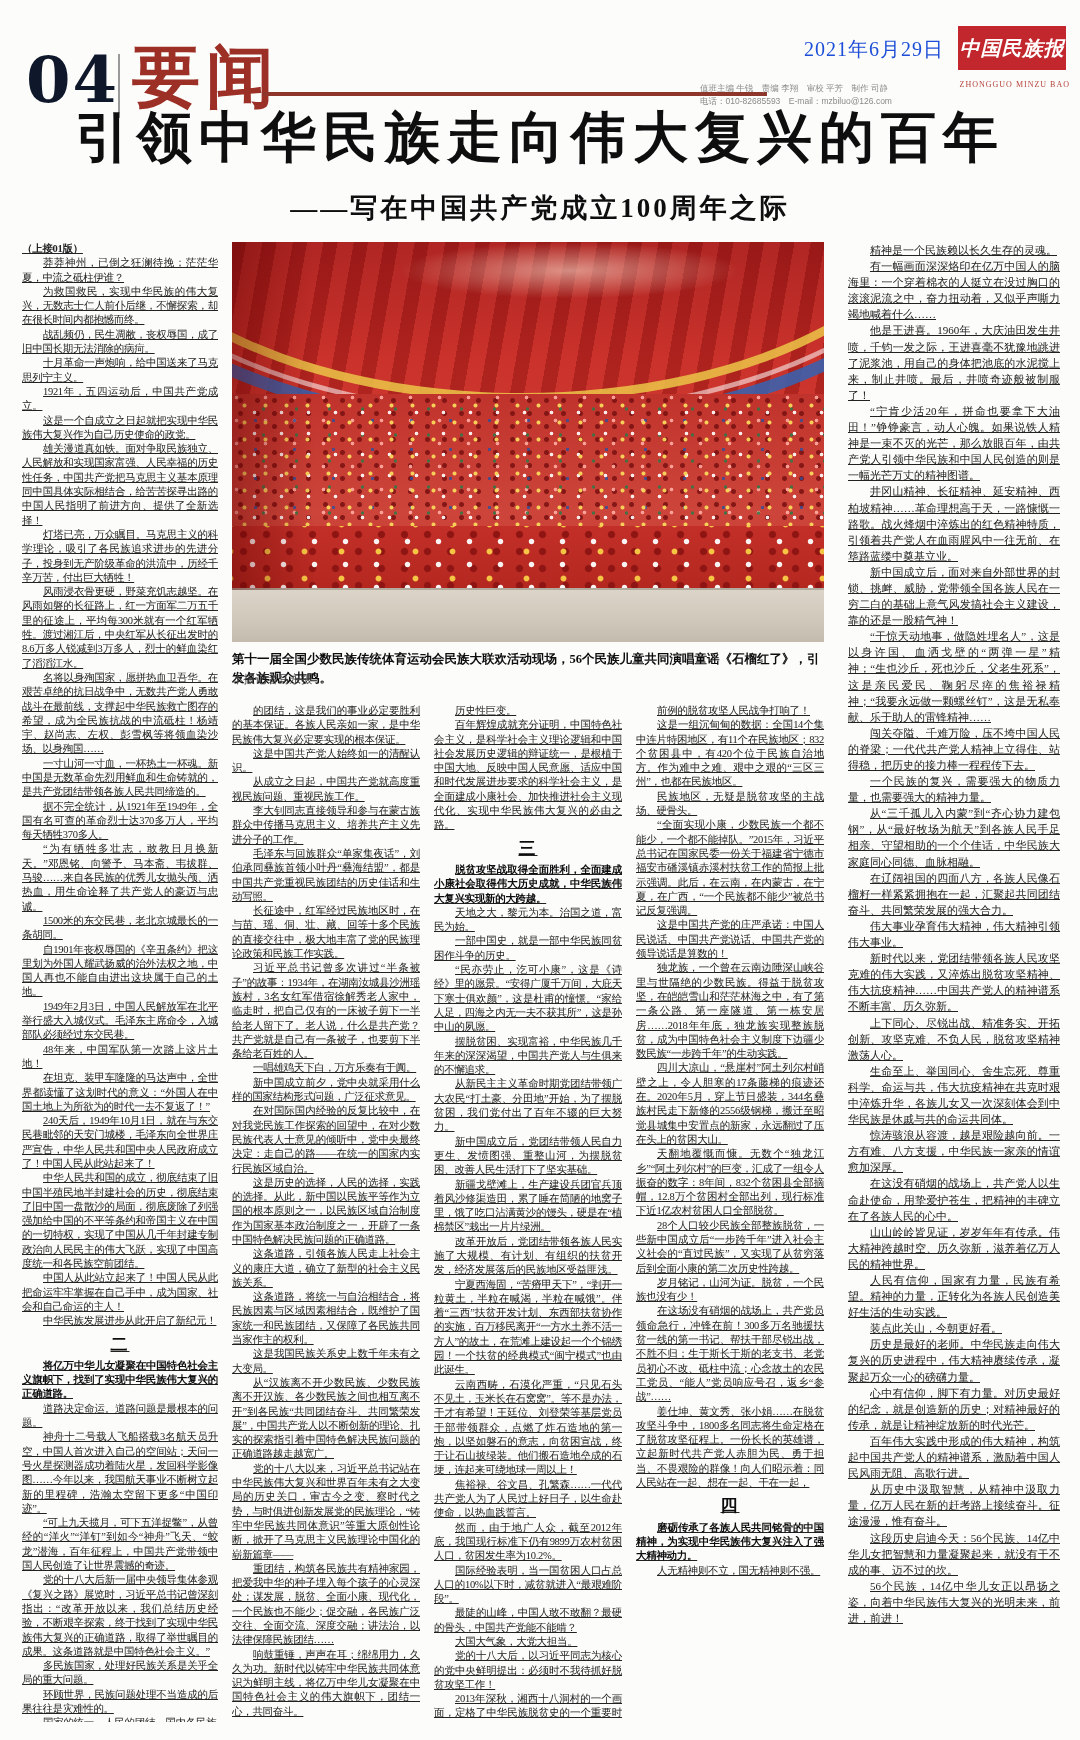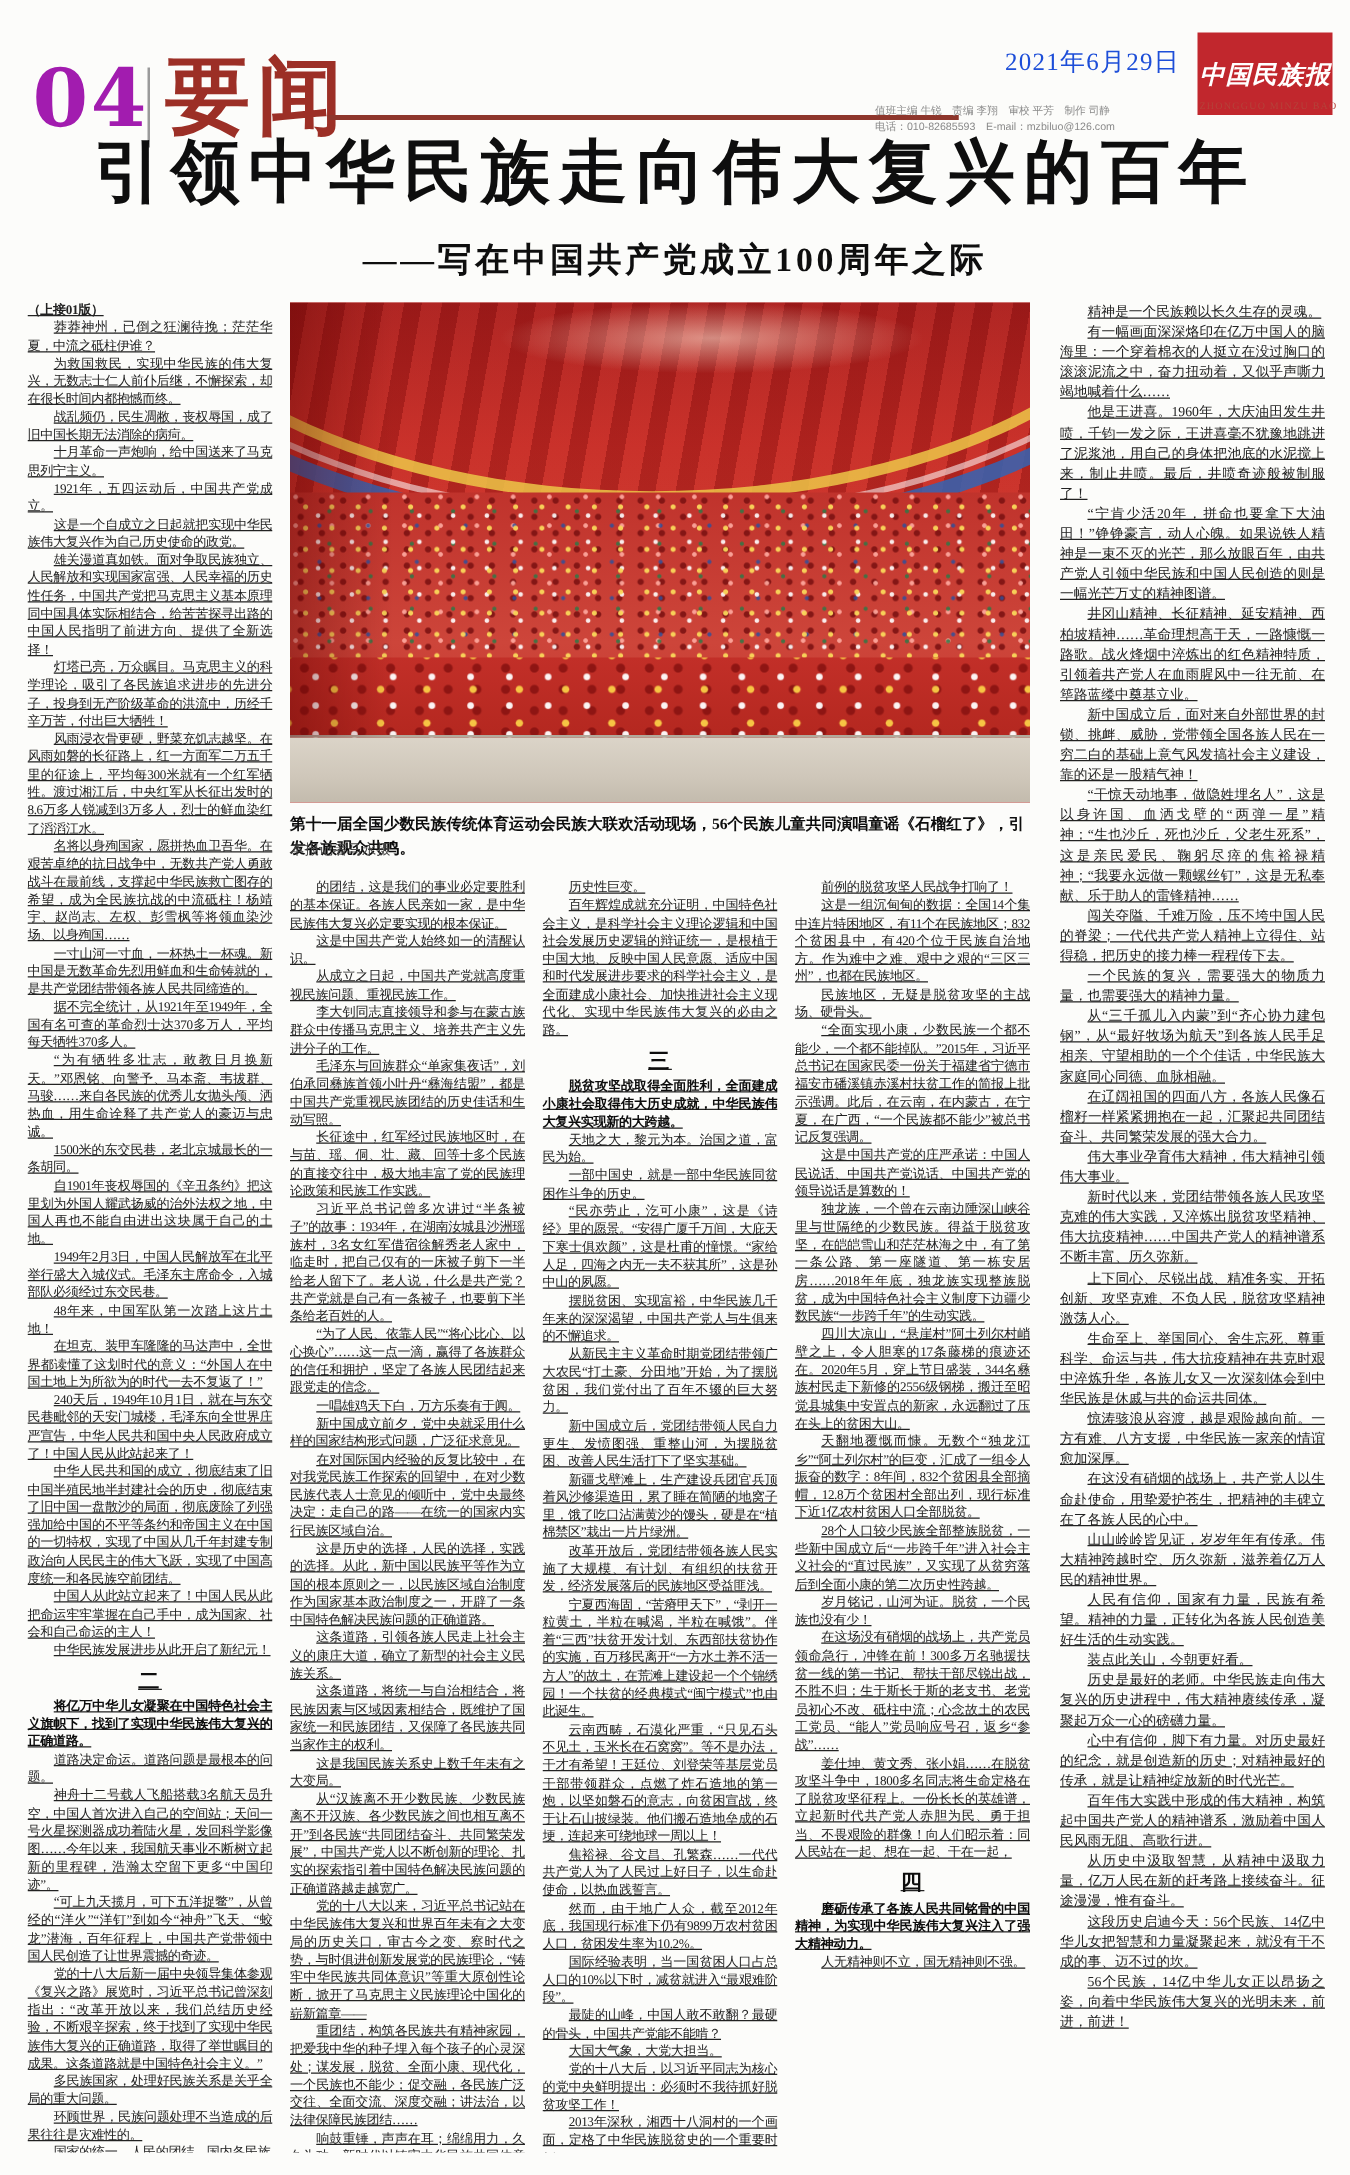--- a/index.html
+++ b/index.html
@@ -1,27 +1,27 @@
 <!DOCTYPE html>
 <html><head>
 <meta charset="utf-8">
 <style>
   html,body{margin:0;padding:0;background:#d9d9d9;}
   .page{position:relative;width:1080px;height:1740px;margin:0 auto;background:#fcfcfa;
         font-family:"Liberation Serif","DejaVu Serif",serif;color:#1c1c1c;overflow:hidden;}
 
   
-  .page-num{position:absolute;left:26px;top:48px;font-size:64px;font-weight:bold;color:#a21caf;
+  .page-num{position:absolute;left:26px;top:48px;font-size:64px;font-weight:bold;color:#0f172a;
             font-family:"DejaVu Serif",serif;letter-spacing:2px;line-height:1;}
   .hdr-divider{position:absolute;left:118px;top:54px;width:2px;height:64px;background:#9a9a9a;}
   .section-title{position:absolute;left:132px;top:40px;font-size:68px;font-weight:700;color:#9c2f26;
                  letter-spacing:6px;line-height:1.1;}
   .hdr-rule{position:absolute;left:262px;top:92px;width:505px;height:4px;background:#8e362c;}
   .hdr-date{position:absolute;right:136px;top:36px;font-size:20px;color:#1d4ed8;letter-spacing:1px;}
-  .logo{position:absolute;right:14px;top:26px;width:108px;height:66px;background:#c1272d;color:#fff;
+  .logo{position:absolute;right:14px;top:26px;width:108px;height:44px;background:#c1272d;color:#fff;
         font-weight:bold;font-size:20px;letter-spacing:1px;display:flex;align-items:center;justify-content:center;
         font-style:italic;}
   .pinyin{position:absolute;right:10px;top:80px;width:116px;text-align:right;font-size:8px;color:#b5423a;
           letter-spacing:1px;white-space:nowrap;}
   .staff{position:absolute;right:140px;top:82px;width:240px;font-size:8.5px;color:#8a8a8a;line-height:13px;
          font-family:"Liberation Sans",sans-serif;}
 
   
   .headline{position:absolute;left:40px;right:40px;top:108px;margin:0;text-align:center;
             font-size:55px;font-weight:900;color:#0e0e0e;letter-spacing:7px;line-height:1.1;}
@@ -150,21 +150,20 @@
       <p class="blk-p">国家的统一，人民的团结，国内各民族</p>
     </div>
   <div class="col col2">
       <p class="blk-p">的团结，这是我们的事业必定要胜利的基本保证。各族人民亲如一家，是中华民族伟大复兴必定要实现的根本保证。</p>
       <p class="blk-p">这是中国共产党人始终如一的清醒认识。</p>
       <p class="blk-p">从成立之日起，中国共产党就高度重视民族问题、重视民族工作。</p>
       <p class="blk-p">李大钊同志直接领导和参与在蒙古族群众中传播马克思主义、培养共产主义先进分子的工作。</p>
       <p class="blk-p">毛泽东与回族群众“单家集夜话”，刘伯承同彝族首领小叶丹“彝海结盟”，都是中国共产党重视民族团结的历史佳话和生动写照。</p>
       <p class="blk-p">长征途中，红军经过民族地区时，在与苗、瑶、侗、壮、藏、回等十多个民族的直接交往中，极大地丰富了党的民族理论政策和民族工作实践。</p>
       <p class="blk-p">习近平总书记曾多次讲过“半条被子”的故事：1934年，在湖南汝城县沙洲瑶族村，3名女红军借宿徐解秀老人家中，临走时，把自己仅有的一床被子剪下一半给老人留下了。老人说，什么是共产党？共产党就是自己有一条被子，也要剪下半条给老百姓的人。</p>
-      <p class="blk-p">“为了人民、依靠人民”“将心比心、以心换心”……这一点一滴，赢得了各族群众的信任和拥护，坚定了各族人民团结起来跟党走的信念。</p>
       <p class="blk-p">一唱雄鸡天下白，万方乐奏有于阗。</p>
       <p class="blk-p">新中国成立前夕，党中央就采用什么样的国家结构形式问题，广泛征求意见。</p>
       <p class="blk-p">在对国际国内经验的反复比较中，在对我党民族工作探索的回望中，在对少数民族代表人士意见的倾听中，党中央最终决定：走自己的路——在统一的国家内实行民族区域自治。</p>
       <p class="blk-p">这是历史的选择，人民的选择，实践的选择。从此，新中国以民族平等作为立国的根本原则之一，以民族区域自治制度作为国家基本政治制度之一，开辟了一条中国特色解决民族问题的正确道路。</p>
       <p class="blk-p">这条道路，引领各族人民走上社会主义的康庄大道，确立了新型的社会主义民族关系。</p>
       <p class="blk-p">这条道路，将统一与自治相结合，将民族因素与区域因素相结合，既维护了国家统一和民族团结，又保障了各民族共同当家作主的权利。</p>
       <p class="blk-p">这是我国民族关系史上数千年未有之大变局。</p>
       <p class="blk-p">从“汉族离不开少数民族、少数民族离不开汉族、各少数民族之间也相互离不开”到各民族“共同团结奋斗、共同繁荣发展”，中国共产党人以不断创新的理论、扎实的探索指引着中国特色解决民族问题的正确道路越走越宽广。</p>
       <p class="blk-p">党的十八大以来，习近平总书记站在中华民族伟大复兴和世界百年未有之大变局的历史关口，审古今之变、察时代之势，与时俱进创新发展党的民族理论，“铸牢中华民族共同体意识”等重大原创性论断，掀开了马克思主义民族理论中国化的崭新篇章——</p>
       <p class="blk-p">重团结，构筑各民族共有精神家园，把爱我中华的种子埋入每个孩子的心灵深处；谋发展，脱贫、全面小康、现代化，一个民族也不能少；促交融，各民族广泛交往、全面交流、深度交融；讲法治，以法律保障民族团结……</p>

